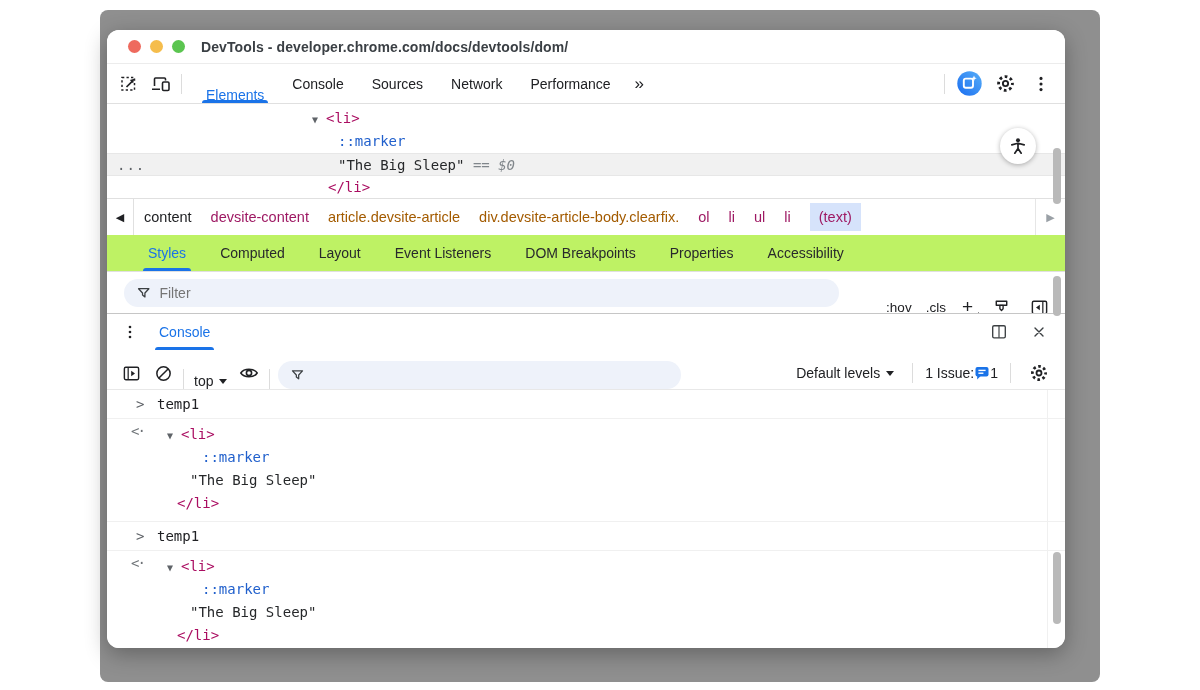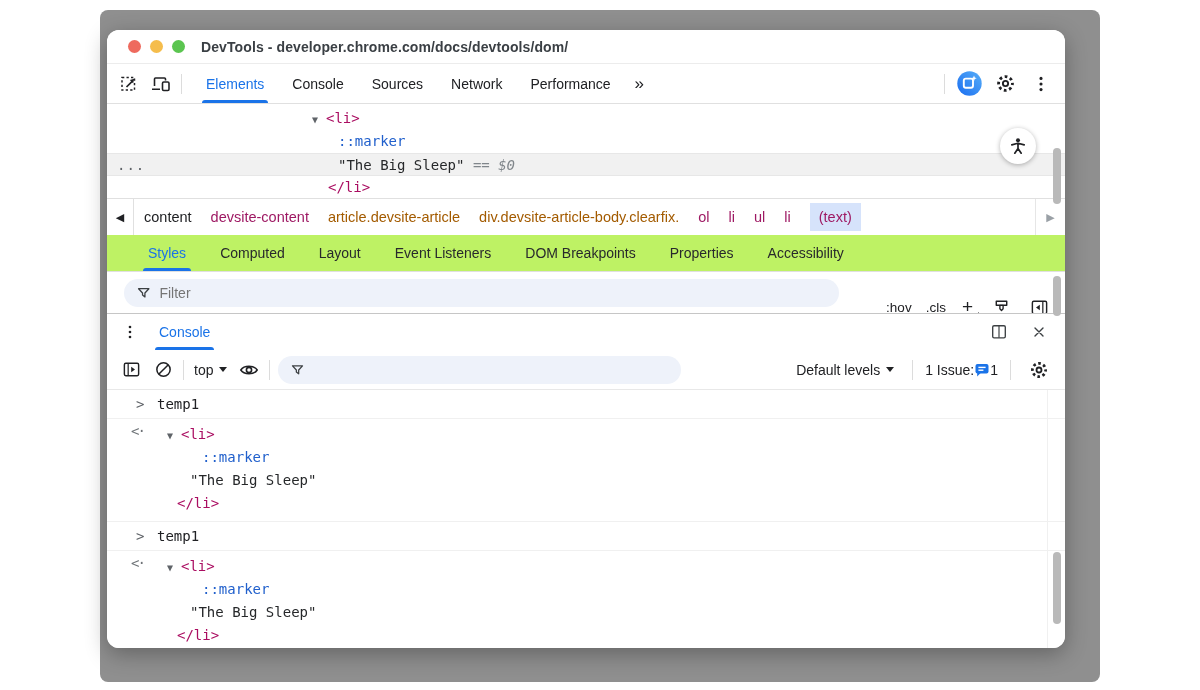--- a/index.html
+++ b/index.html
@@ -15,21 +15,21 @@
   .light.yellow { background:#f5bd4c; }
   .light.green { background:#5bc550; }
   .win-title { margin-left:16px; font-size:14px; font-weight:bold; color:#3a3f44; letter-spacing:.1px; }
 
   
   .toolbar { height:40px; flex:0 0 40px; display:flex; align-items:center; border-bottom:1px solid #e0e0e0; background:#fff; position:relative; }
   .tbtn { width:32px; height:32px; display:flex; align-items:center; justify-content:center; cursor:pointer; }
   .vsep { width:1px; height:20px; background:#dcdcdc; margin:0 4px; }
   .tabs { display:flex; align-items:stretch; height:100%; margin-left:6px; }
   .tab { position:relative; display:flex; align-items:center; padding:0 14px; font-size:14px; color:#202124; cursor:pointer; }
-  .tab.active { color:#1a73e8; }
+  .tab.active { color:#1a73e8;align-items:flex-end; }
   .tab.active::after { content:""; position:absolute; left:10px; right:10px; bottom:0; height:3px; background:#1a73e8; border-radius:3px 3px 0 0; }
   .more-tabs { font-size:17px; color:#202124; padding:0 10px; cursor:pointer; letter-spacing:-1px; }
   .toolbar-right { position:absolute; right:8px; top:0; height:100%; display:flex; align-items:center; gap:4px; }
 
   
   .elements { height:94px; flex:0 0 94px; position:relative; font-family:"DejaVu Sans Mono",monospace; font-size:14px; background:#fff; padding-top:3px; }
   .el-line { height:23px; line-height:23px; white-space:pre; }
   .el-line.hl { background:#f1f1f1; border-top:1px solid #e7e7e7; border-bottom:1px solid #e7e7e7; }
   .exp { color:#5f6368; font-size:10px; display:inline-block; width:14px; }
   .tok-tag { color:#aa0d61; }
@@ -74,21 +74,21 @@
   .plus-btn::after { content:""; position:absolute; right:0px; bottom:3px; border-left:5px solid transparent; border-bottom:5px solid #202124; }
 
   
   .drawer-header { height:37px; flex:0 0 37px; display:flex; align-items:stretch; border-top:1px solid #c6c6c6; background:#fff; position:relative; }
   .drawer-kebab { width:30px; display:flex; align-items:center; justify-content:center; margin-left:8px; cursor:pointer; }
   .drawer-tab { position:relative; display:flex; align-items:center; padding:0 14px; font-size:14px; color:#1a73e8; cursor:pointer; }
   .drawer-tab::after { content:""; position:absolute; left:10px; right:10px; bottom:0; height:3px; background:#1a73e8; border-radius:3px 3px 0 0; }
   .drawer-right { position:absolute; right:10px; top:0; height:100%; display:flex; align-items:center; gap:8px; }
 
   
-  .console-toolbar { height:40px; flex:0 0 40px; display:flex; align-items:center; border-bottom:1px solid #e8e8e8; background:#fff; padding:0 10px 0 8px; position:relative; }
+  .console-toolbar { height:40px; flex:0 0 40px; display:flex; align-items:flex-end; border-bottom:1px solid #e8e8e8; background:#fff; padding:0 10px 0 8px; position:relative; }
   .ct-label { font-size:14px; color:#202124; display:flex; align-items:center; gap:6px; cursor:pointer; padding:0 6px; }
   .caret-down { width:0; height:0; border-left:4.5px solid transparent; border-right:4.5px solid transparent; border-top:5px solid #202124; display:inline-block; }
   .pill.console-pill { width:403px; margin-left:4px; }
   .ct-right { margin-left:auto; display:flex; align-items:center; gap:8px; }
   .issue-group { display:flex; align-items:center; font-size:14px; color:#202124; cursor:pointer; }
 
   
   .console-output { flex:1 1 auto; position:relative; font-family:"DejaVu Sans Mono",monospace; font-size:14px; background:#fff; overflow:hidden; }
   .gutter-line { position:absolute; right:17px; top:0; bottom:0; width:1px; background:#f0f0f0; }
   .cmd-row { position:relative; height:29px; line-height:29px; border-bottom:1px solid #f0f0f0; }

